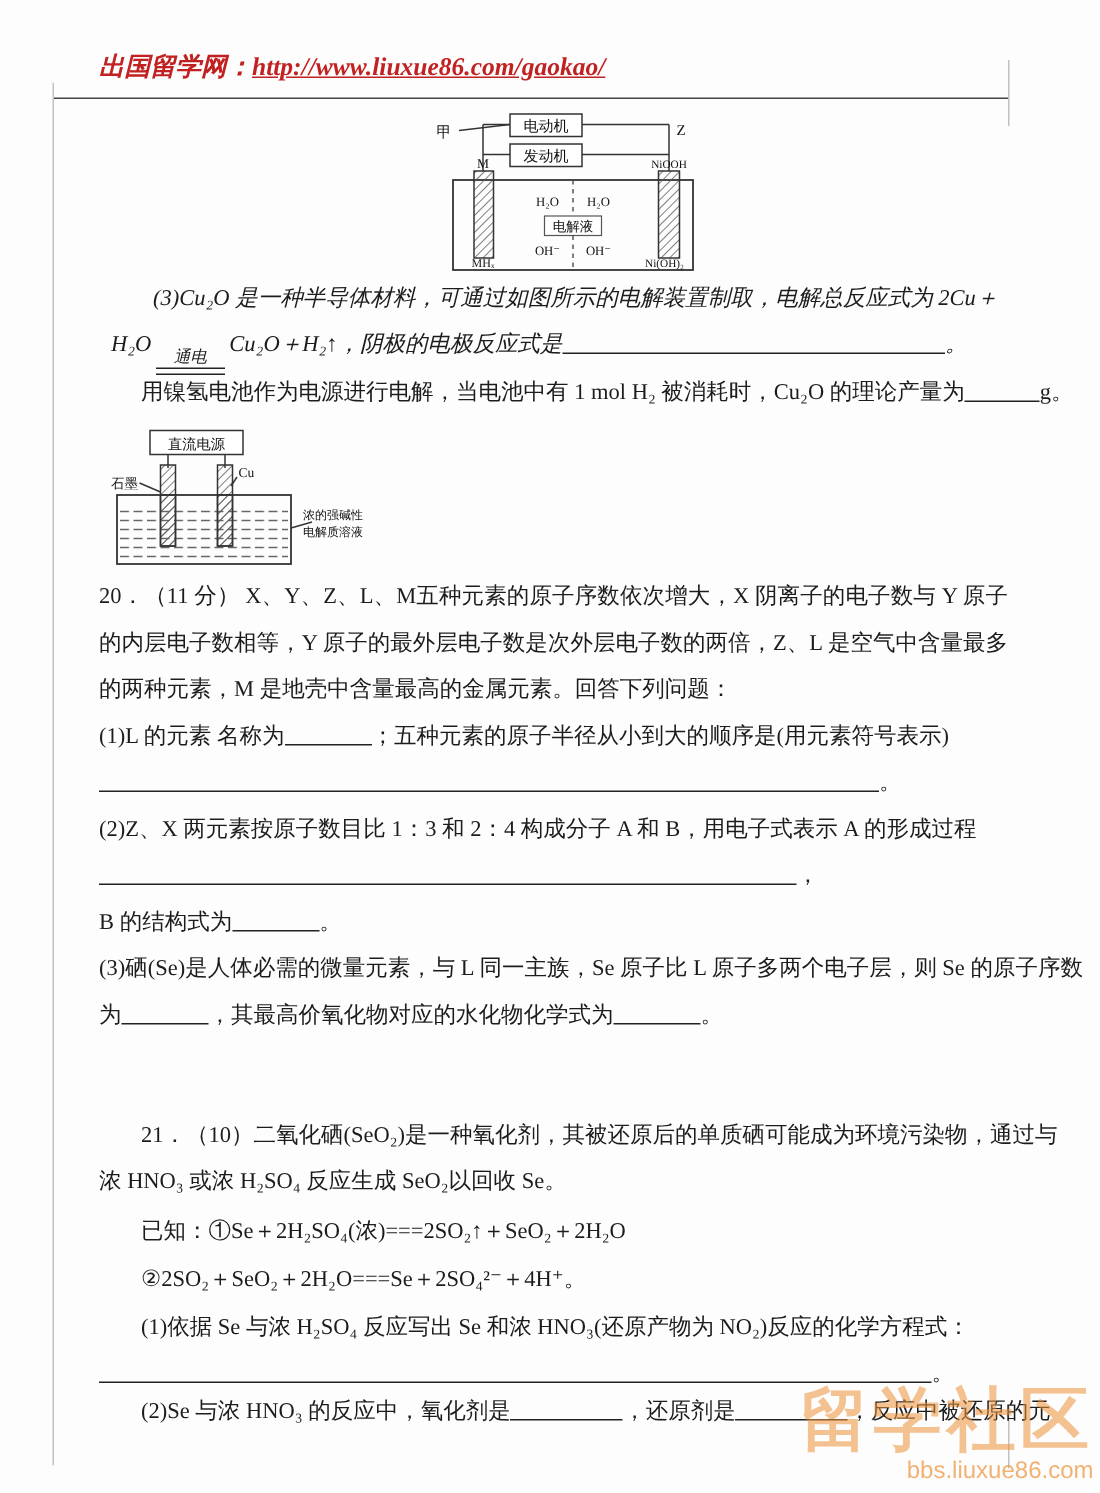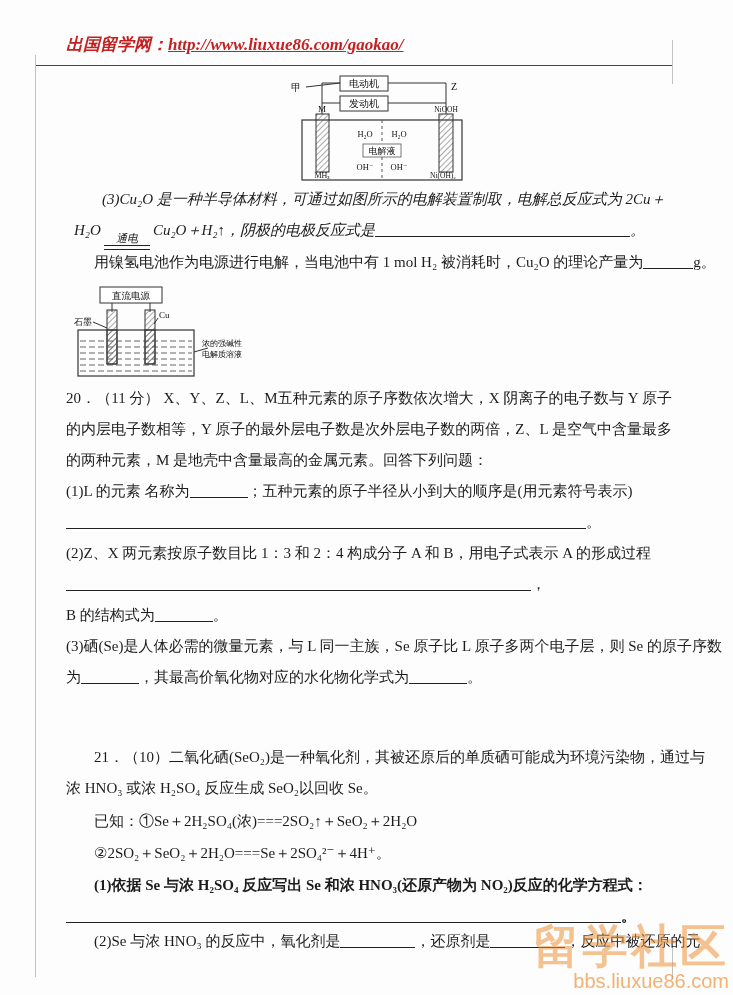--- a/index.html
+++ b/index.html
@@ -33,21 +33,21 @@
 
   svg { display:block; }
   svg text { fill:#111; font-family:inherit; }
   svg .wire { stroke:#333; stroke-width:1; fill:none; }
   svg .boxr { fill:#ffffff; stroke:#333; stroke-width:1; }
   svg .tank { fill:none; stroke:#333; stroke-width:1.2; }
   svg .dash { stroke:#555; stroke-width:1; stroke-dasharray:3,3; fill:none; }
 
   .watermark { right:4px; bottom:4px; text-align:right; pointer-events:none;margin-top:12px; }
   .wm-title { font-size:46px; font-weight:bold; letter-spacing:3px; line-height:48px; color:rgba(235,145,55,0.55); }
-  .wm-url { font-size:20px; line-height:20px; color:rgba(235,145,55,0.7); font-family:"Liberation Sans",sans-serif; }
+  .wm-url { font-size:16px; line-height:20px; color:rgba(235,145,55,0.7); font-family:"Liberation Sans",sans-serif; }
 </style>
 </head>
 <body>
 
 <div class="abs margin-left-line"></div>
 <div class="abs margin-tr"></div>
 <div class="abs margin-br"></div>
 
 <div class="abs header">
   <span>出国留学网：</span><span class="url">http://www.liuxue86.com/gaokao/</span>
@@ -176,21 +176,21 @@
   <div>浓 HNO₃ 或浓 H₂SO₄ 反应生成 SeO₂以回收 Se。</div>
 </div>
 
 <div class="abs txt" style="left:66px; top:806px; width:612px;">
   <div class="indent">已知：①Se＋2H₂SO₄(浓)===2SO₂↑＋SeO₂＋2H₂O</div>
 </div>
 <div class="abs txt" style="left:66px; top:838px; width:612px;">
   <div class="indent">②2SO₂＋SeO₂＋2H₂O===Se＋2SO₄²⁻＋4H⁺。</div>
 </div>
 
-<div class="abs txt" style="left:66px; top:870px; width:612px;font-weight:bold;">
+<div class="abs txt" style="left:66px; top:870px; width:612px;">
   <div class="indent">(1)依据 Se 与浓 H₂SO₄ 反应写出 Se 和浓 HNO₃(还原产物为 NO₂)反应的化学方程式：</div>
   <div>
     <span class="blank w555"></span><span>。</span>
   </div>
 </div>
 
 <div class="abs txt" style="left:66px; top:926px; width:612px;">
   <div class="indent">
     <span>(2)Se 与浓 HNO₃ 的反应中，氧化剂是</span><span class="blank w75"></span><span>，还原剂是</span><span class="blank w75"></span><span>，反应中被还原的元</span>
   </div>

